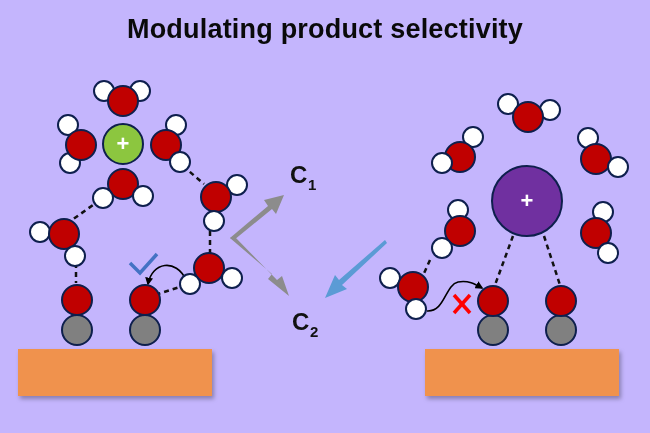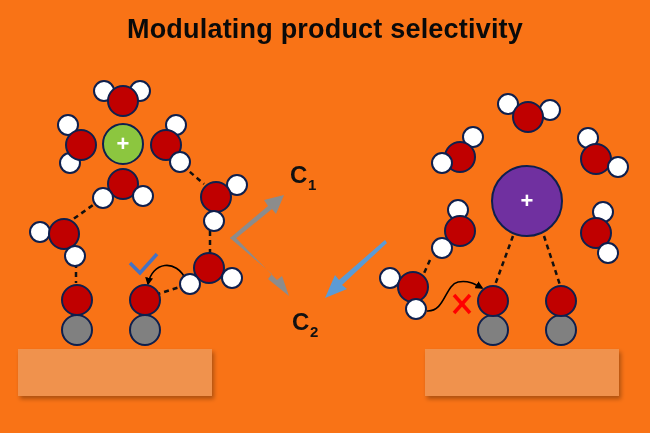--- a/index.html
+++ b/index.html
@@ -1,17 +1,17 @@
 <!DOCTYPE html>
 <html><head>
 <meta charset="utf-8">
 <style>
   html, body { margin:0; padding:0; }
   body { width:650px; height:433px; background:#e9f1f9; overflow:hidden; font-family:"Liberation Sans", sans-serif; }
-  #stage { position:relative; width:650px; height:433px; background:#f97316; }
+  #stage { position:relative; width:650px; height:433px; background:#c4b5fd; }
   .title { position:absolute; left:0; top:14px; width:650px; text-align:center; font-weight:bold; font-size:27px; color:#0a0a0a; letter-spacing:0.2px; }
   svg { position:absolute; left:0; top:0; }
   .prod { font-family:"Liberation Sans", sans-serif; font-weight:bold; fill:#111; }
 </style>
 </head>
 <body>
 
 <div id="stage">
   <div class="title">Modulating product selectivity</div>
 

